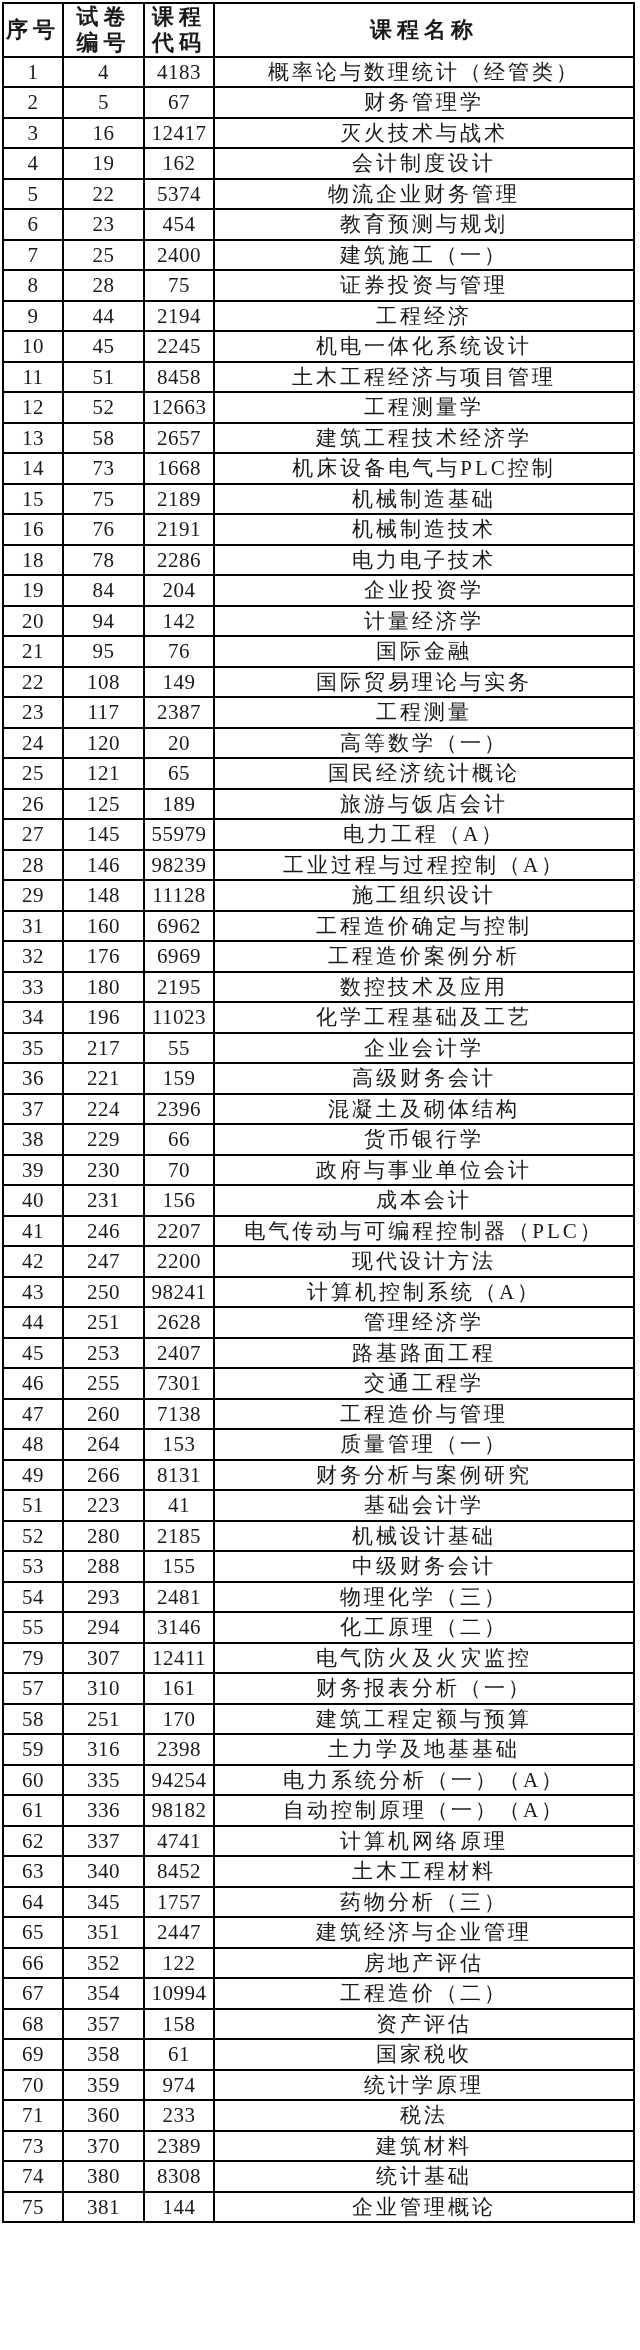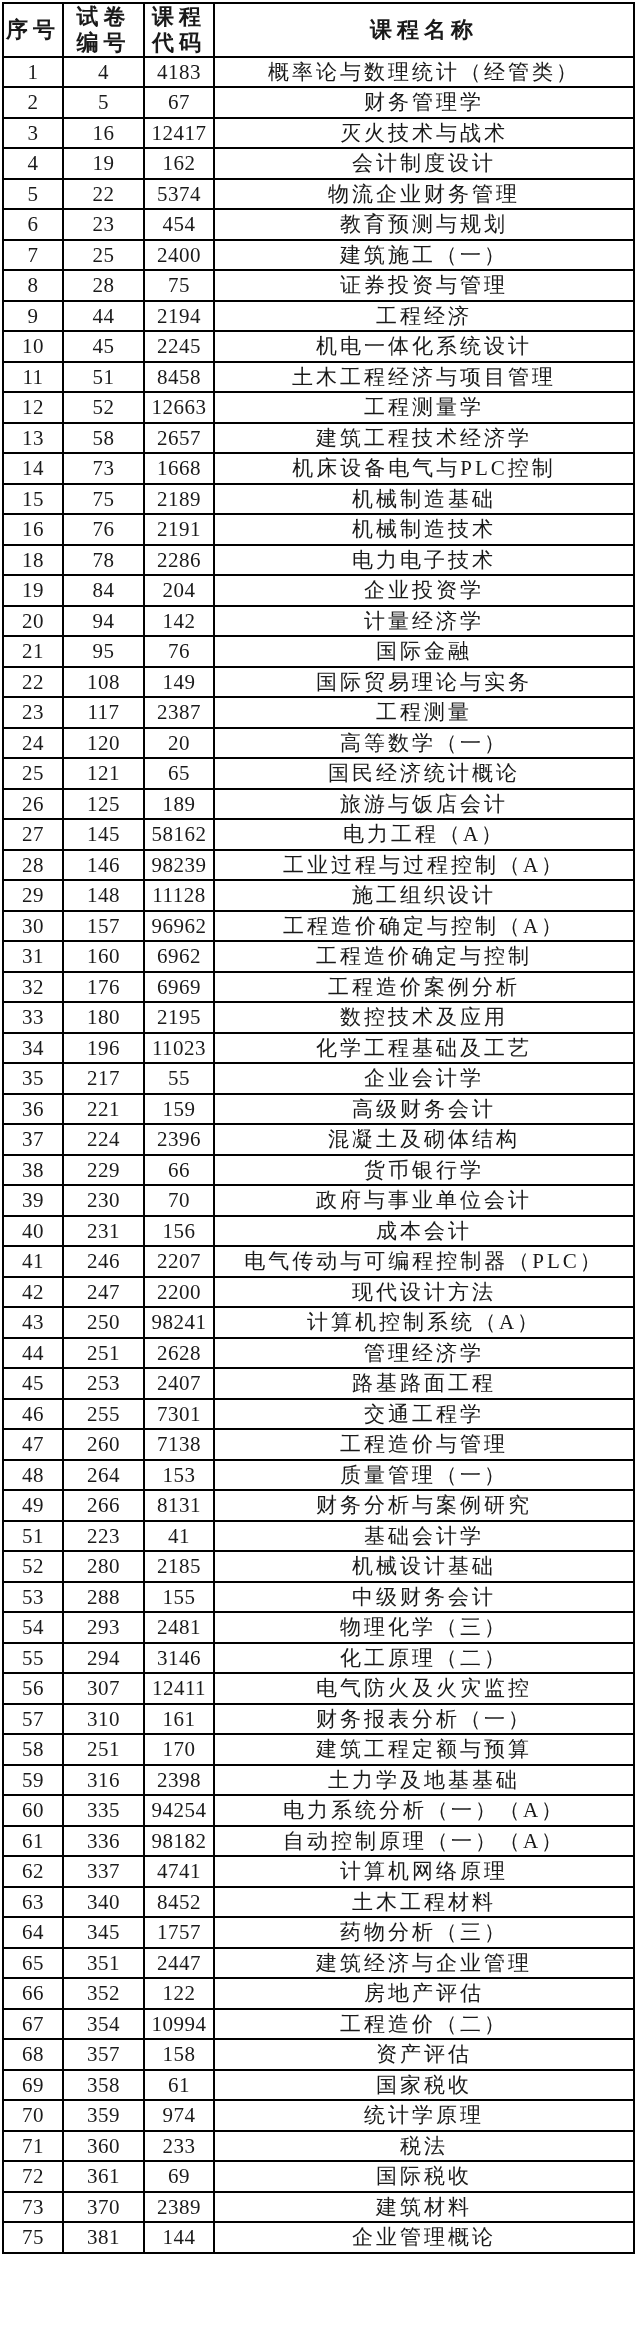--- a/index.html
+++ b/index.html
@@ -214,42 +214,36 @@
       </tr>
       <tr>
         <td class="num-cell">26</td>
         <td class="num-cell">125</td>
         <td class="num-cell">189</td>
         <td class="name-cell">旅游与饭店会计</td>
       </tr>
       <tr>
         <td class="num-cell">27</td>
         <td class="num-cell">145</td>
-        <td class="num-cell">58162</td>
+        <td class="num-cell">55979</td>
         <td class="name-cell">电力工程（A）</td>
       </tr>
       <tr>
         <td class="num-cell">28</td>
         <td class="num-cell">146</td>
         <td class="num-cell">98239</td>
         <td class="name-cell">工业过程与过程控制（A）</td>
       </tr>
       <tr>
         <td class="num-cell">29</td>
         <td class="num-cell">148</td>
         <td class="num-cell">11128</td>
         <td class="name-cell">施工组织设计</td>
       </tr>
       <tr>
-        <td class="num-cell">30</td>
-        <td class="num-cell">157</td>
-        <td class="num-cell">96962</td>
-        <td class="name-cell">工程造价确定与控制（A）</td>
-      </tr>
-      <tr>
         <td class="num-cell">31</td>
         <td class="num-cell">160</td>
         <td class="num-cell">6962</td>
         <td class="name-cell">工程造价确定与控制</td>
       </tr>
       <tr>
         <td class="num-cell">32</td>
         <td class="num-cell">176</td>
         <td class="num-cell">6969</td>
         <td class="name-cell">工程造价案例分析</td>
@@ -380,21 +374,21 @@
         <td class="num-cell">2481</td>
         <td class="name-cell">物理化学（三）</td>
       </tr>
       <tr>
         <td class="num-cell">55</td>
         <td class="num-cell">294</td>
         <td class="num-cell">3146</td>
         <td class="name-cell">化工原理（二）</td>
       </tr>
       <tr>
-        <td class="num-cell">56</td>
+        <td class="num-cell">79</td>
         <td class="num-cell">307</td>
         <td class="num-cell">12411</td>
         <td class="name-cell">电气防火及火灾监控</td>
       </tr>
       <tr>
         <td class="num-cell">57</td>
         <td class="num-cell">310</td>
         <td class="num-cell">161</td>
         <td class="name-cell">财务报表分析（一）</td>
       </tr>
@@ -476,31 +470,31 @@
         <td class="num-cell">974</td>
         <td class="name-cell">统计学原理</td>
       </tr>
       <tr>
         <td class="num-cell">71</td>
         <td class="num-cell">360</td>
         <td class="num-cell">233</td>
         <td class="name-cell">税法</td>
       </tr>
       <tr>
-        <td class="num-cell">72</td>
-        <td class="num-cell">361</td>
-        <td class="num-cell">69</td>
-        <td class="name-cell">国际税收</td>
-      </tr>
-      <tr>
         <td class="num-cell">73</td>
         <td class="num-cell">370</td>
         <td class="num-cell">2389</td>
         <td class="name-cell">建筑材料</td>
       </tr>
       <tr>
+        <td class="num-cell">74</td>
+        <td class="num-cell">380</td>
+        <td class="num-cell">8308</td>
+        <td class="name-cell">统计基础</td>
+      </tr>
+      <tr>
         <td class="num-cell">75</td>
         <td class="num-cell">381</td>
         <td class="num-cell">144</td>
         <td class="name-cell">企业管理概论</td>
       </tr>
     </tbody>
 </table>
 
 </body></html>

